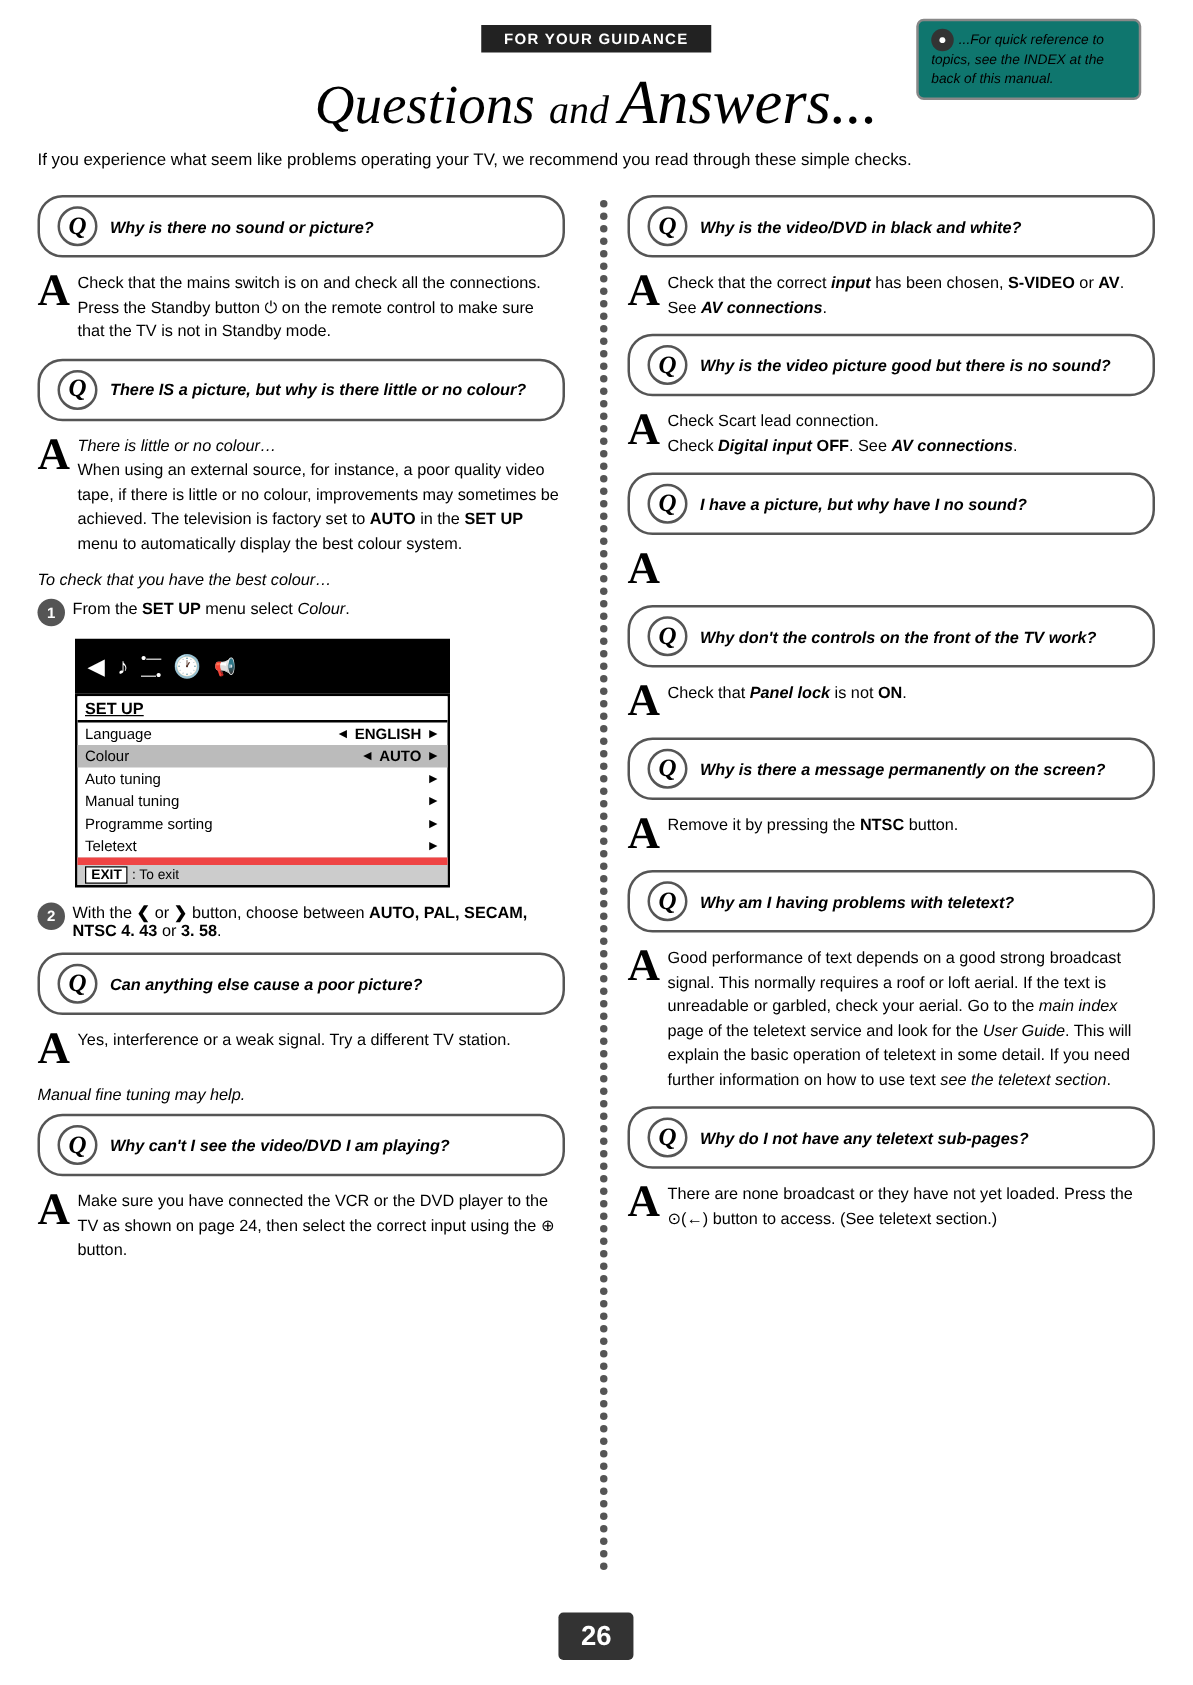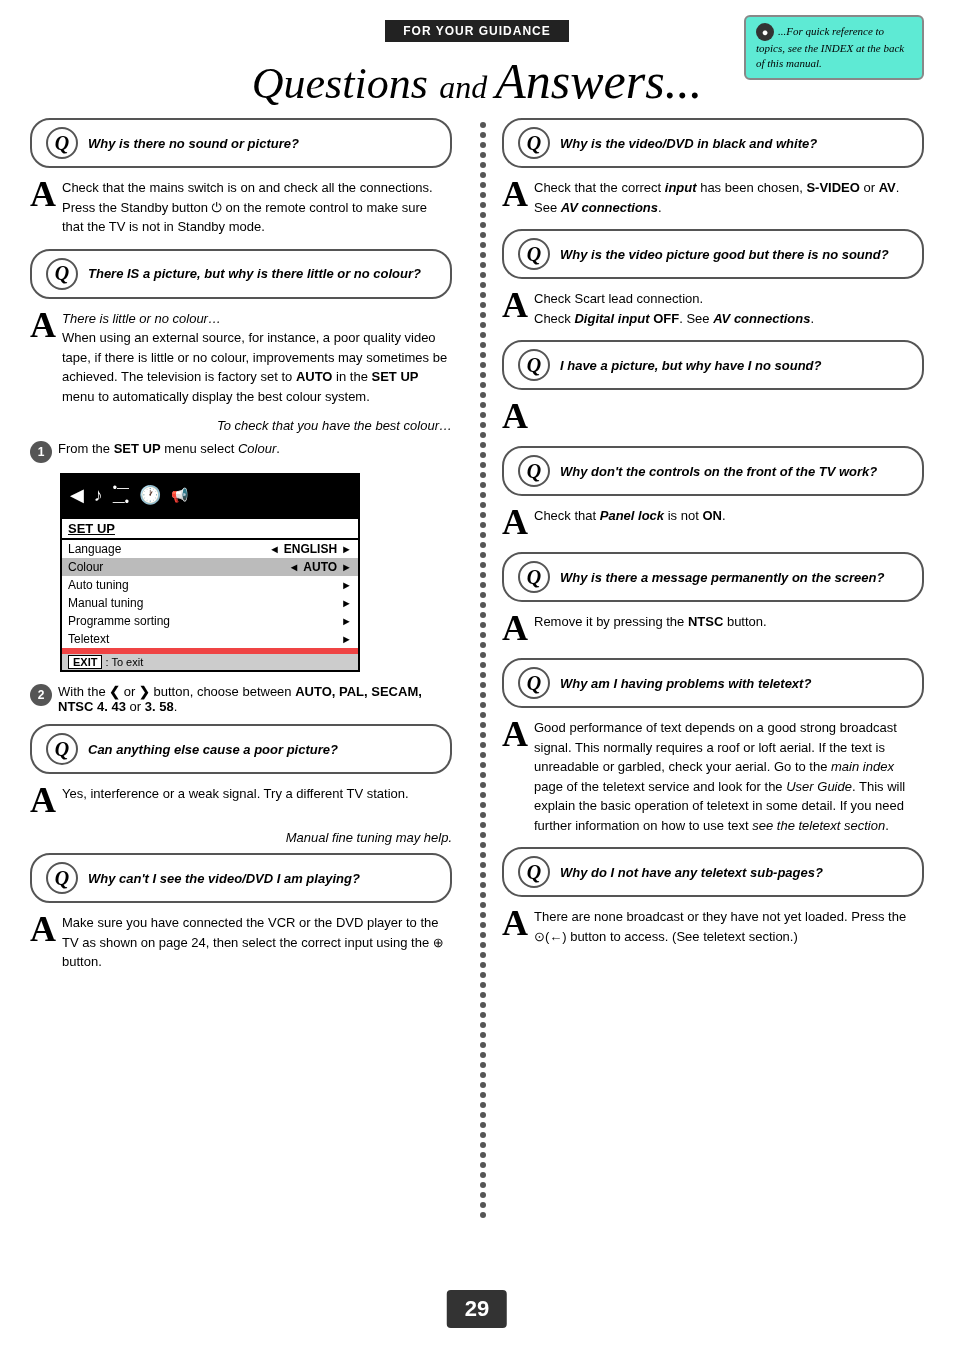--- a/index.html
+++ b/index.html
@@ -31,31 +31,30 @@
       color: #fff;
       font-size: 12px;
       font-weight: bold;
       letter-spacing: 1px;
       padding: 4px 18px;
       text-align: center;
       display: inline-block;
     }
     .header-tip {
       position: absolute;
-      right: 0;
+      right: 11px;
       top: -5px;
-      background: #5eead4;
+      background: #0f766e;
       border: 2px solid #888;
       border-radius: 6px;
       padding: 6px 10px;
       font-size: 11px;
       font-style: italic;
       max-width: 180px;
       line-height: 1.4;
-      font-family: Liberation Serif, serif;
     }
     .header-tip-icon {
       display: inline-block;
       background: #333;
       color: #fff;
       border-radius: 50%;
       width: 18px;
       height: 18px;
       text-align: center;
       line-height: 18px;
@@ -256,21 +255,20 @@
       display: flex;
       align-items: flex-start;
       margin-bottom: 10px;
       font-size: 13px;
     }
     
     .italic-note {
       font-style: italic;
       margin-bottom: 8px;
       font-size: 13px;
-      text-align: right;
     }
     
     .page-number-box {
       position: absolute;
       bottom: 20px;
       left: 50%;
       transform: translateX(-50%);
       background: #333;
       color: #fff;
       font-size: 22px;
@@ -292,20 +290,21 @@
       <span class="header-tip-icon">●</span><span>...For quick reference to topics, see the INDEX at the back of this manual.</span>
     </div>
   </div>
 
   <div class="main-title">
     <span class="questions">Questions</span>
     <span class="and"> <span>and</span> </span>
     <span class="answers">Answers...</span>
   </div>
 
+  <p class="intro">If you experience what seem like problems operating your TV, we recommend you read through these simple checks.</p>
 
   <div class="columns">
 
     <div class="left-col">
 
       <div class="q-block">
         <div class="q-circle">Q</div>
         <div class="q-text">Why is there no sound or picture?</div>
       </div>
 
@@ -600,15 +599,15 @@
 
       <div class="a-block">
         <div class="a-letter">A</div>
         <div class="a-text">There are none broadcast or they have not yet loaded. Press the ⊙(←) button to access. (See teletext section.)</div>
       </div>
 
     </div>
 
   </div>
 
-  <div class="page-number-box">29</div>
+  <div class="page-number-box">26</div>
 
 </div>
 
 </body></html>

